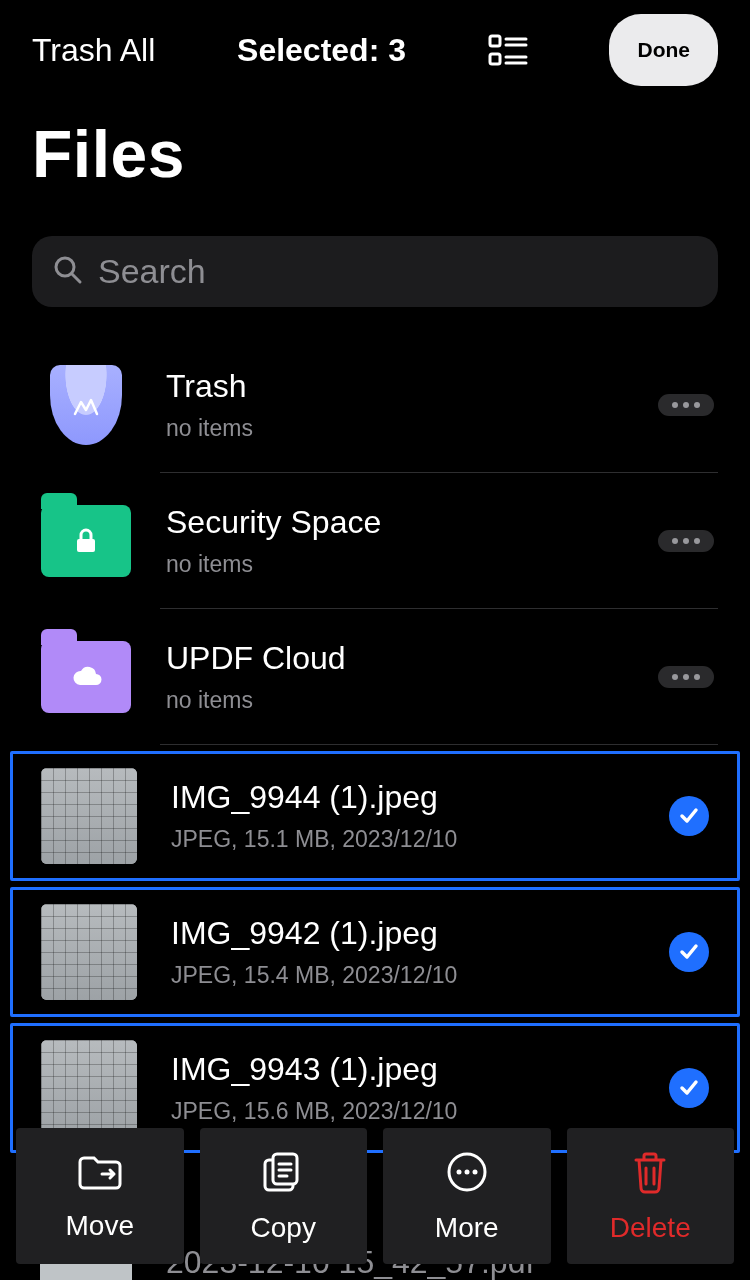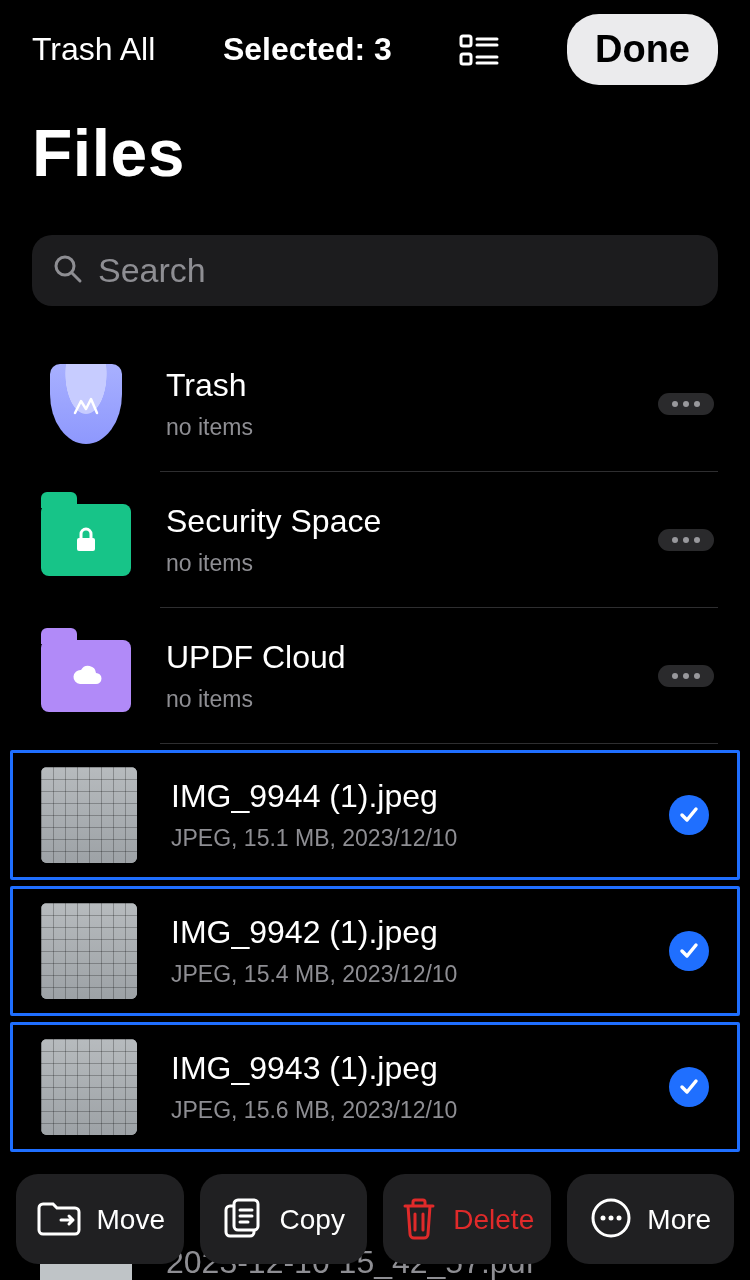--- a/index.html
+++ b/index.html
@@ -1,21 +1,21 @@
 <!DOCTYPE html>
 <html><head>
 <meta charset="utf-8">
 <style>
   * { box-sizing: border-box; margin: 0; padding: 0; }
   html, body { width: 750px; height: 1280px; background: #000; color: #fff; font-family: -apple-system, "Helvetica Neue", Arial, sans-serif; overflow: hidden; }
   .header { display: flex; align-items: center; justify-content: space-between; padding: 14px 32px 14px 32px; }
   .select-all { font-size: 32px; font-weight: 400; color: #fff; }
   .selected { font-size: 32px; font-weight: 600; color: #fff; }
   .view-icon { display:flex; align-items:center; }
-  .done-btn { background: #ebebed; color: #000; font-size: 38px; font-weight: 600; border-radius: 32px; padding: 14px 28px; border:none; }
+  .done-btn { background: #ebebed; color: #000; font-size: 21px; font-weight: 600; border-radius: 32px; padding: 24px 28px; border:none; }
   .page-title { font-size: 66px; font-weight: 800; padding: 16px 32px 28px 32px; letter-spacing: 0.5px; }
   .search-wrap { margin: 16px 32px 30px 32px; background: #1c1c1e; border-radius: 20px; display:flex; align-items:center; padding: 16px 20px; gap:14px;}
   .search-wrap input { flex:1; background:transparent; border:none; outline:none; color:#8e8e93; font-size:34px; }
   .search-wrap input::placeholder{ color:#8e8e93; }
   .list { padding: 0 0 0 0; }
   .row { display:flex; align-items:center; padding: 18px 36px 18px 40px; position:relative; min-height: 136px; }
   .row .icon-box { width: 92px; height: 92px; display:flex; align-items:center; justify-content:center; flex-shrink:0; border-radius: 10px; }
   .row .text { margin-left: 34px; flex:1; min-width:0; }
   .row .title { font-size: 32px; font-weight: 400; color:#fff; margin-bottom: 10px; white-space:nowrap; overflow:hidden; text-overflow:ellipsis;}
   .row .sub { font-size: 23px; color:#8e8e93; }
@@ -26,21 +26,21 @@
   .sel-row { margin: 6px 10px; border: 3px solid #1f6fff; border-radius: 2px; padding: 14px 20px 14px 28px; min-height: 126px;}
   .sel-row .icon-box { width:96px; height:96px; border-radius:6px; background: #a9aeb2; position:relative; overflow:hidden;}
   .thumb-grid::before, .thumb-grid::after { content:""; position:absolute; background:rgba(0,0,0,0.25);}
   .thumb-grid::before{ inset:0; background:
       repeating-linear-gradient(to right, rgba(0,0,0,0.25) 0 1px, transparent 1px 12px),
       repeating-linear-gradient(to bottom, rgba(0,0,0,0.25) 0 1px, transparent 1px 12px),
       linear-gradient(#b7bbbe,#9da2a6);
   }
   .check { width:40px; height:40px; background:#1f6fff; border-radius:50%; display:flex; align-items:center; justify-content:center;}
   .toolbar { position:absolute; left:16px; right:16px; bottom:16px; display:flex; gap:16px; }
-  .tool-btn { flex:1; background:#202022; border-radius:22px; display:flex; flex-direction:row; align-items:center; justify-content:center; gap:14px; padding: 22px 0 20px 0;}
+  .tool-btn { flex:1; background:#202022; border-radius:4px; display:flex; flex-direction:column; align-items:center; justify-content:center; gap:14px; padding: 22px 0 20px 0;}
   .tool-btn .lbl{ font-size:28px; font-weight:500; color:#fff;}
   .tool-btn.delete .lbl{ color:#e02a2a; }
   .partial { display:flex; align-items:center; padding: 0 32px 0 40px; position:relative; height: 36px; overflow:hidden;}
   .partial .icon-box{ width:92px; height:54px; background:#bfc4c7; border-radius:6px; align-self:flex-start;}
   .partial .title{ font-size:32px; color:#8e8e93; margin-left:34px; white-space:nowrap; overflow:hidden;}
   
   .trash-ico { width:72px; height:80px; background: radial-gradient(ellipse at 50% 12%, #c7ccff 0 40%, transparent 41%), linear-gradient(#a8b0ff,#8e98fd); border-radius: 10px 10px 36px 36px / 10px 10px 50px 50px; position:relative; display:flex; align-items:center; justify-content:center;}
   .folder { width:90px; height:72px; border-radius:8px; position:relative;}
   .folder.green{ background:#17c488;}
   .folder.green::before{ content:""; position:absolute; top:-12px; left:0; width:36px; height:16px; background:#17c488; border-radius:6px 6px 0 0;}
@@ -220,36 +220,36 @@
       <svg width="44" height="44" viewBox="0 0 44 44" fill="none">
           <rect x="12" y="4" width="24" height="30" rx="4" stroke="#fff" stroke-width="3"></rect>
           <path d="M12 10 H8 a4 4 0 0 0-4 4 V36 a4 4 0 0 0 4 4 H28 a4 4 0 0 0 4-4 V34" stroke="#fff" stroke-width="3"></path>
           <line x1="18" y1="14" x2="30" y2="14" stroke="#fff" stroke-width="3" stroke-linecap="round"></line>
           <line x1="18" y1="20" x2="30" y2="20" stroke="#fff" stroke-width="3" stroke-linecap="round"></line>
           <line x1="18" y1="26" x2="26" y2="26" stroke="#fff" stroke-width="3" stroke-linecap="round"></line>
         </svg>
     </span>
     <span class="lbl">Copy</span>
   </div>
+  <div class="tool-btn">
+    <span>
+      <svg width="44" height="44" viewBox="0 0 44 44" fill="none">
+          <circle cx="22" cy="22" r="18" stroke="#fff" stroke-width="3"></circle>
+          <circle cx="14" cy="22" r="2.5" fill="#fff"></circle>
+          <circle cx="22" cy="22" r="2.5" fill="#fff"></circle>
+          <circle cx="30" cy="22" r="2.5" fill="#fff"></circle>
+        </svg>
+    </span>
+    <span class="lbl">More</span>
+  </div>
   <div class="tool-btn delete">
     <span>
       <svg width="40" height="44" viewBox="0 0 40 44" fill="none">
           <path d="M6 10 H34" stroke="#e02a2a" stroke-width="3" stroke-linecap="round"></path>
           <path d="M14 10 V6 a2 2 0 0 1 2-2 H24 a2 2 0 0 1 2 2 V10" stroke="#e02a2a" stroke-width="3"></path>
           <path d="M9 10 L11 38 a4 4 0 0 0 4 4 H25 a4 4 0 0 0 4-4 L31 10" stroke="#e02a2a" stroke-width="3"></path>
           <line x1="16" y1="18" x2="16" y2="34" stroke="#e02a2a" stroke-width="3" stroke-linecap="round"></line>
           <line x1="24" y1="18" x2="24" y2="34" stroke="#e02a2a" stroke-width="3" stroke-linecap="round"></line>
         </svg>
     </span>
     <span class="lbl">Delete</span>
   </div>
-  <div class="tool-btn">
-    <span>
-      <svg width="44" height="44" viewBox="0 0 44 44" fill="none">
-          <circle cx="22" cy="22" r="18" stroke="#fff" stroke-width="3"></circle>
-          <circle cx="14" cy="22" r="2.5" fill="#fff"></circle>
-          <circle cx="22" cy="22" r="2.5" fill="#fff"></circle>
-          <circle cx="30" cy="22" r="2.5" fill="#fff"></circle>
-        </svg>
-    </span>
-    <span class="lbl">More</span>
-  </div>
 </div>
 
 </body></html>

